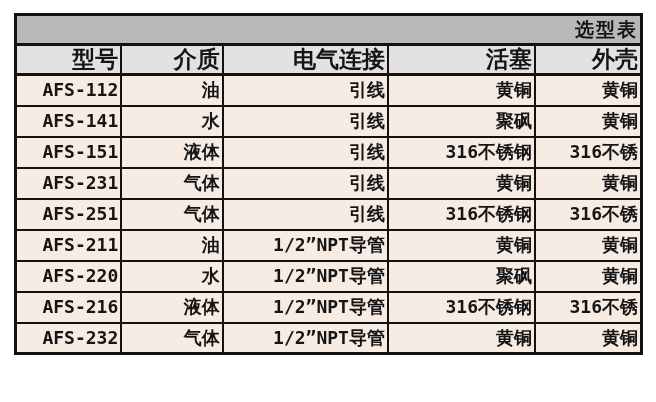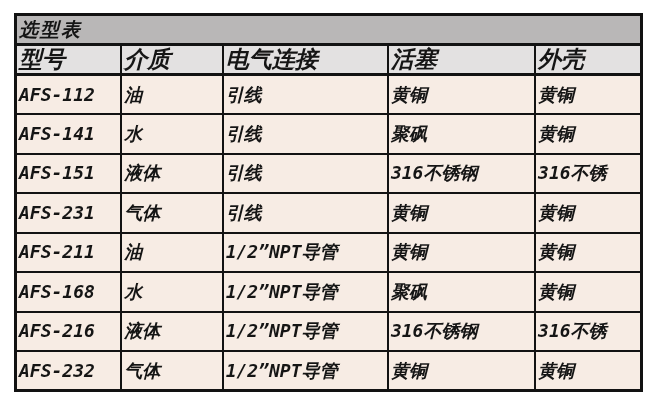--- a/index.html
+++ b/index.html
@@ -18,28 +18,27 @@
     font-family: "DejaVu Sans Mono", "Liberation Sans", sans-serif;
   }
   .canvas {
     position: relative;
     width: 656px; height: 402px;
     background: var(--page-bg);
   }
   .sel-table {
     position: absolute;
     left: 14px; top: 13px;
-    width: 629px; height: 379px;
+    width: 629px; height: 338px;
     border-collapse: collapse;
     table-layout: fixed;
     color: var(--text-color);
     font-weight: bold;
     font-size: 18px;
-    text-align: left;
-    font-style: italic;
+    text-align: right;
   }
   .sel-table td, .sel-table th {
     border: 2px solid var(--border-color);
     padding: 0 2px;
     line-height: 1.1;
     overflow: hidden;
     white-space: nowrap;
   }
   .sel-table .outer-top th, .sel-table .outer-top td { border-top-width: 3px; }
   .sel-table tr td:first-child, .sel-table tr th:first-child { border-left-width: 3px; }
@@ -110,28 +109,35 @@
           <td>316不锈</td>
         </tr>
         <tr class="data-row">
           <td>AFS-231</td>
           <td>气体</td>
           <td>引线</td>
           <td>黄铜</td>
           <td>黄铜</td>
         </tr>
         <tr class="data-row">
+          <td>AFS-251</td>
+          <td>气体</td>
+          <td>引线</td>
+          <td>316不锈钢</td>
+          <td>316不锈</td>
+        </tr>
+        <tr class="data-row">
           <td>AFS-211</td>
           <td>油</td>
           <td>1/2”NPT导管</td>
           <td>黄铜</td>
           <td>黄铜</td>
         </tr>
         <tr class="data-row">
-          <td>AFS-168</td>
+          <td>AFS-220</td>
           <td>水</td>
           <td>1/2”NPT导管</td>
           <td>聚砜</td>
           <td>黄铜</td>
         </tr>
         <tr class="data-row">
           <td>AFS-216</td>
           <td>液体</td>
           <td>1/2”NPT导管</td>
           <td>316不锈钢</td>

